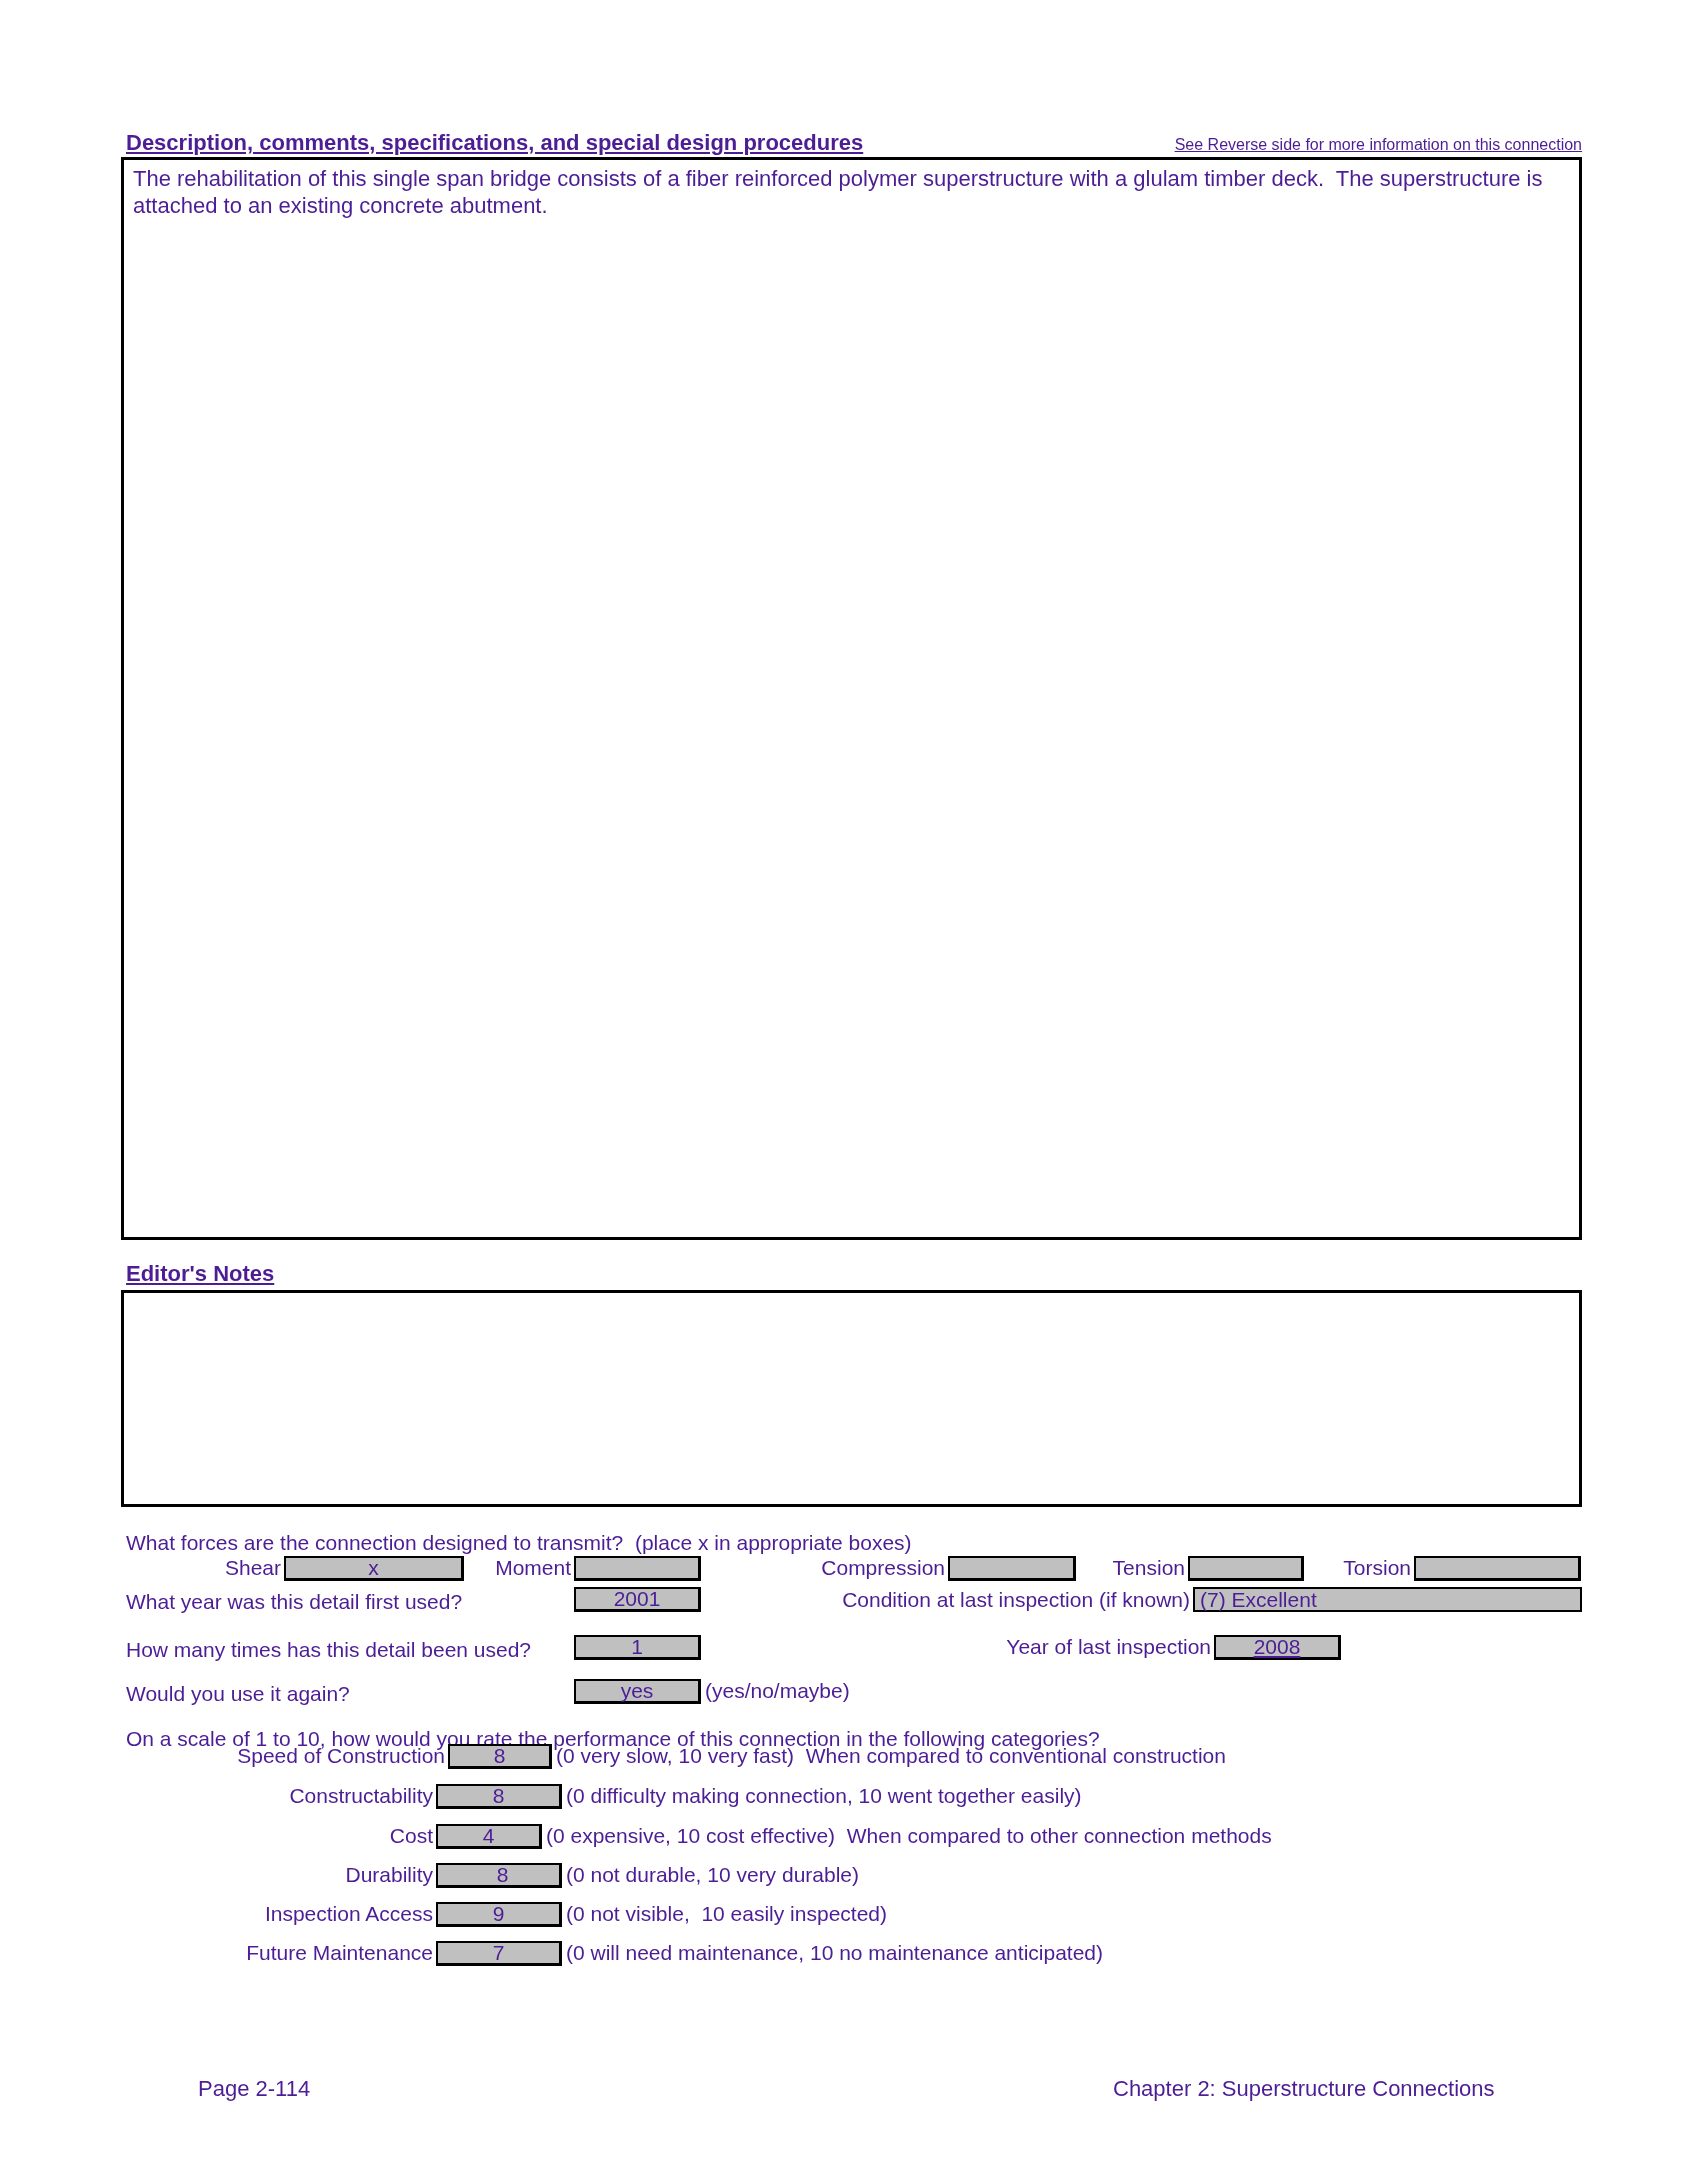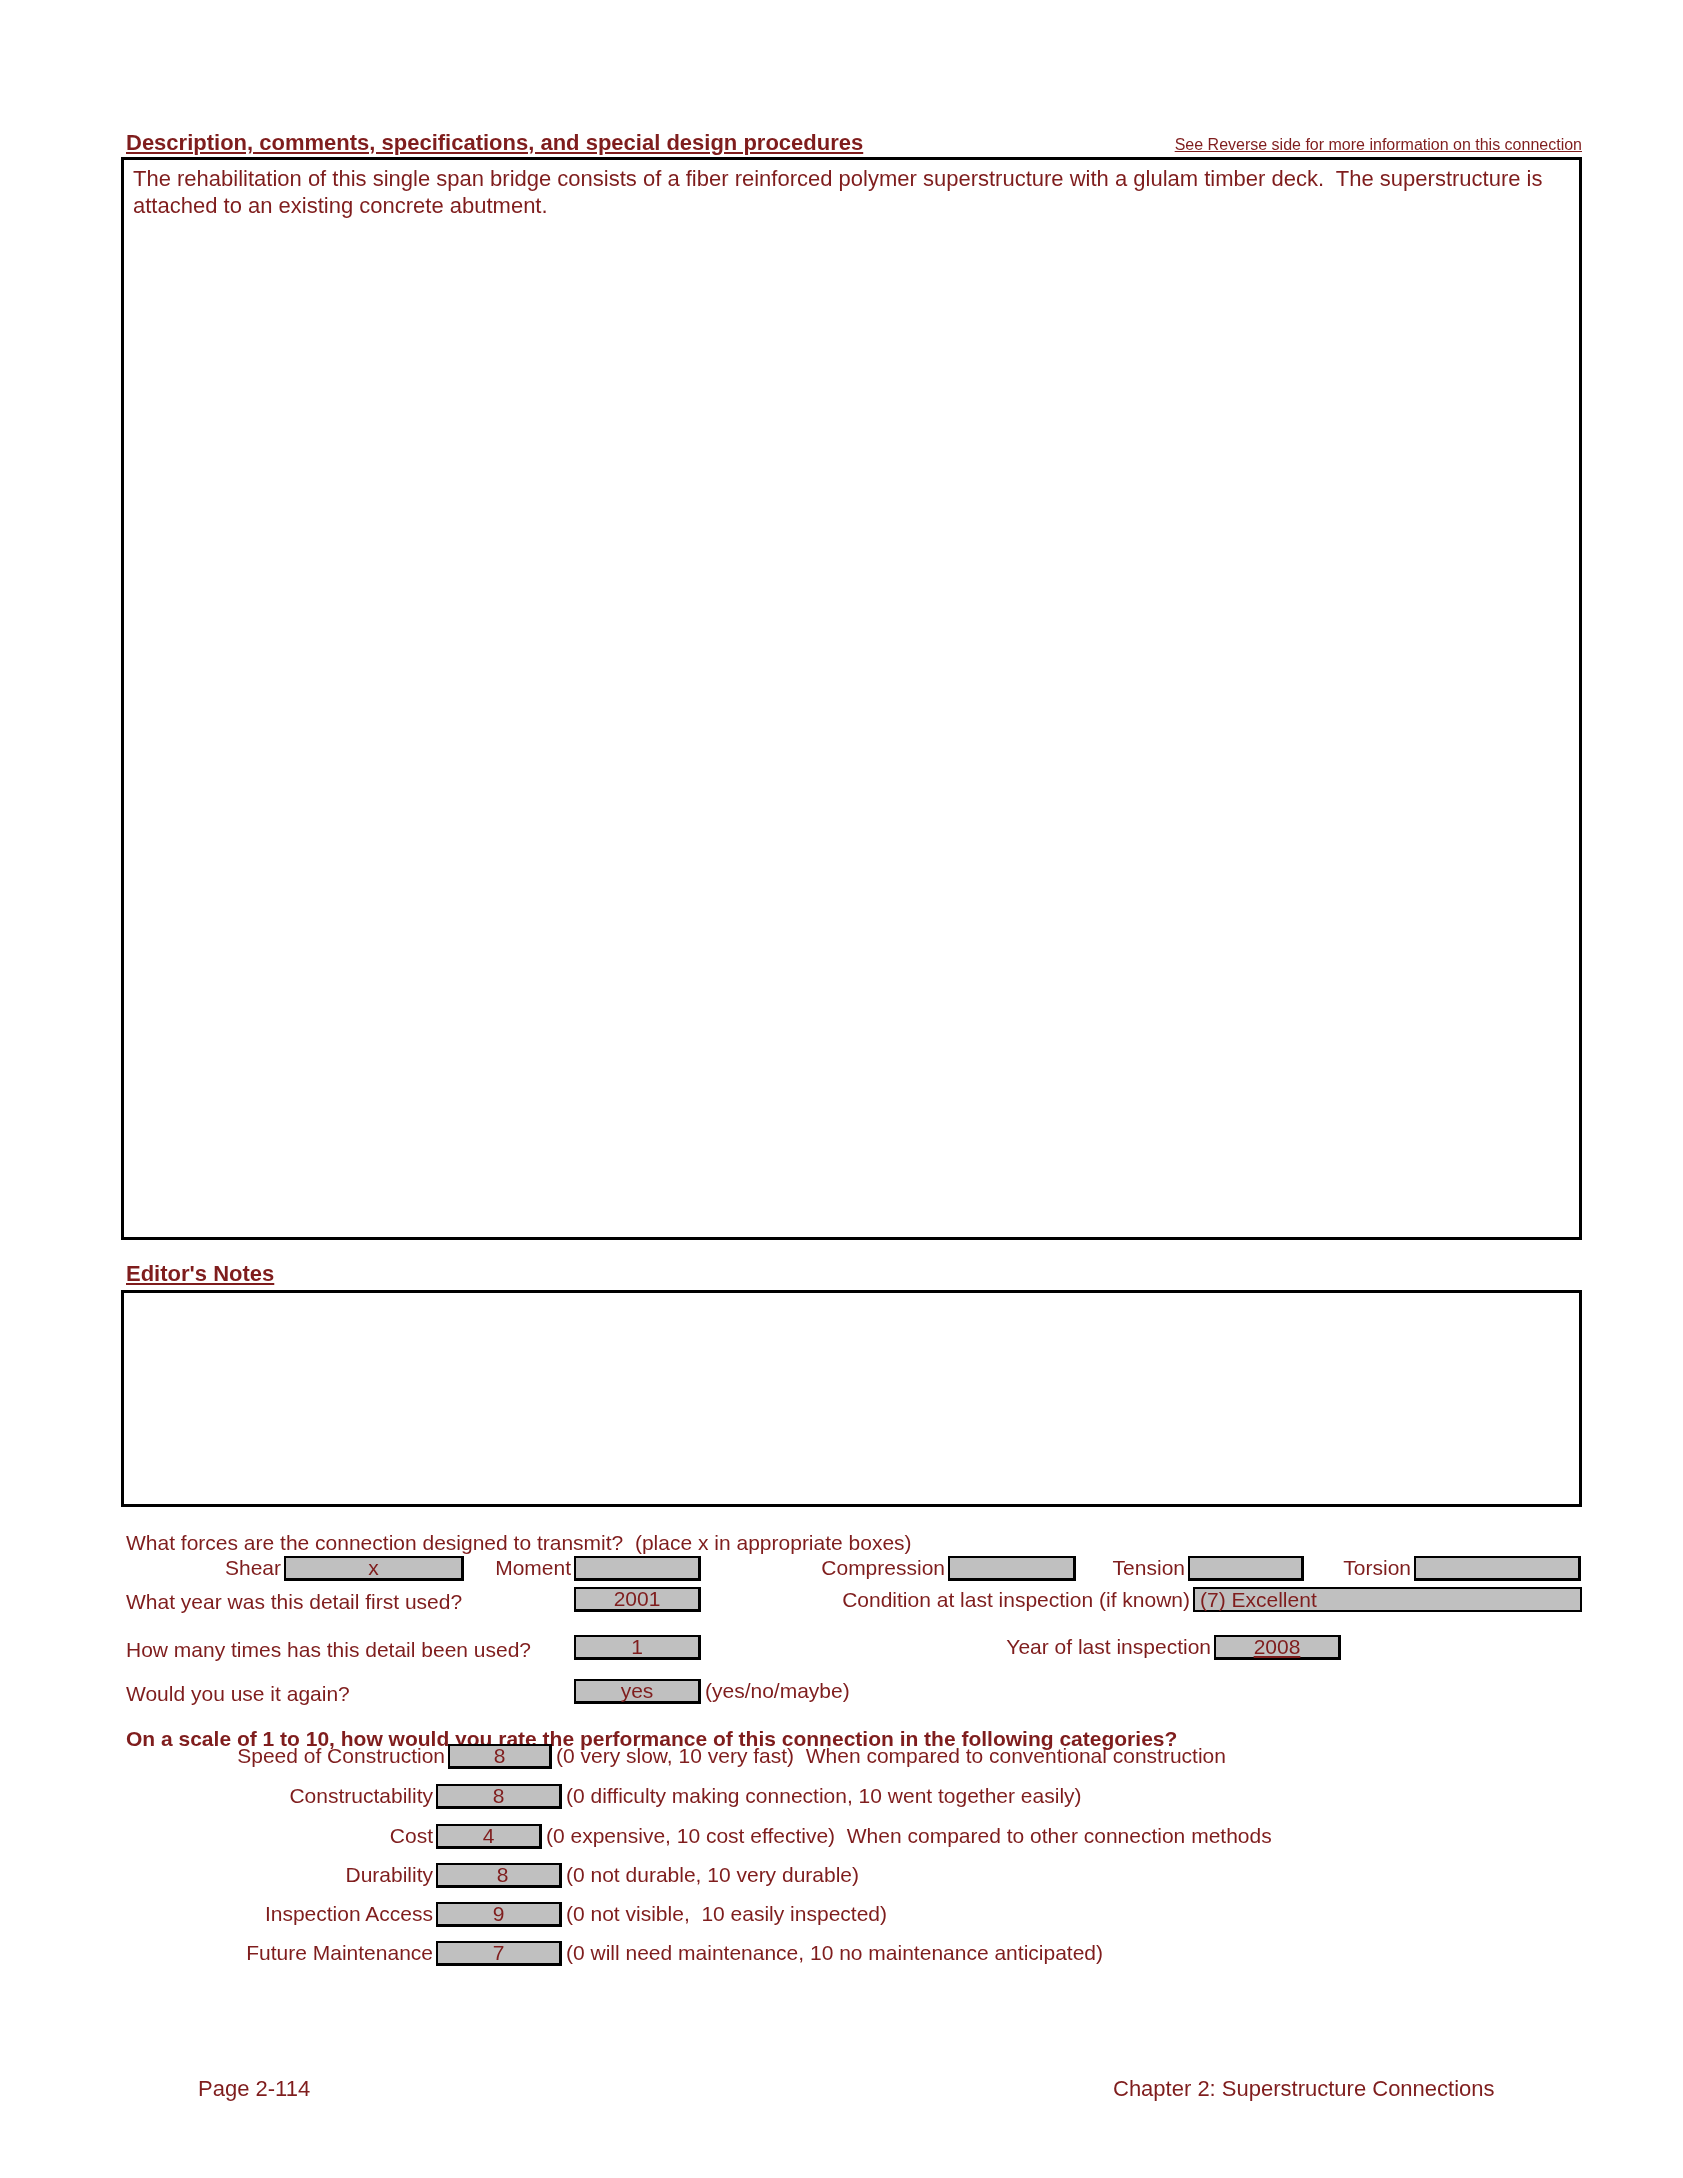--- a/index.html
+++ b/index.html
@@ -2,21 +2,21 @@
 <html><head>
 <meta charset="utf-8">
 <style>
   html, body { margin: 0; padding: 0; background: #ffffff; }
   .page {
     position: relative;
     width: 1683px;
     height: 2178px;
     background: #ffffff;
     font-family: "Liberation Sans", sans-serif;
-    color: #7f1d1d;
+    color: #4c1d95;
     overflow: hidden;
   }
   .abs { position: absolute; }
 
   .section-title {
     font-size: 22px;
     font-weight: bold;
     text-decoration: underline;
     white-space: pre;
   }
@@ -133,21 +133,21 @@
     <span class="field-label">Year of last inspection</span>
     <span>2008</span>
   </div>
 
   <div class="abs q-label" style="left:126px; top:1682px;">Would you use it again?</div>
   <div class="field-box" style="left:574px; top:1679px; width:127px;">
     <span>yes</span>
     <span class="field-after">(yes/no/maybe)</span>
   </div>
 
-  <div class="abs q-label" style="left:126px; top:1727px;font-weight:bold;">On a scale of 1 to 10, how would you rate the performance of this connection in the following categories?</div>
+  <div class="abs q-label" style="left:126px; top:1727px;">On a scale of 1 to 10, how would you rate the performance of this connection in the following categories?</div>
 
   <div class="field-box" style="left:448px; top:1744px; width:104px;">
     <span class="field-label">Speed of Construction</span>
     <span>8</span>
     <span class="field-after">(0 very slow, 10 very fast)  When compared to conventional construction</span>
   </div>
   <div class="field-box" style="left:436px; top:1784px; width:126px;">
     <span class="field-label">Constructability</span>
     <span>8</span>
     <span class="field-after">(0 difficulty making connection, 10 went together easily)</span>

